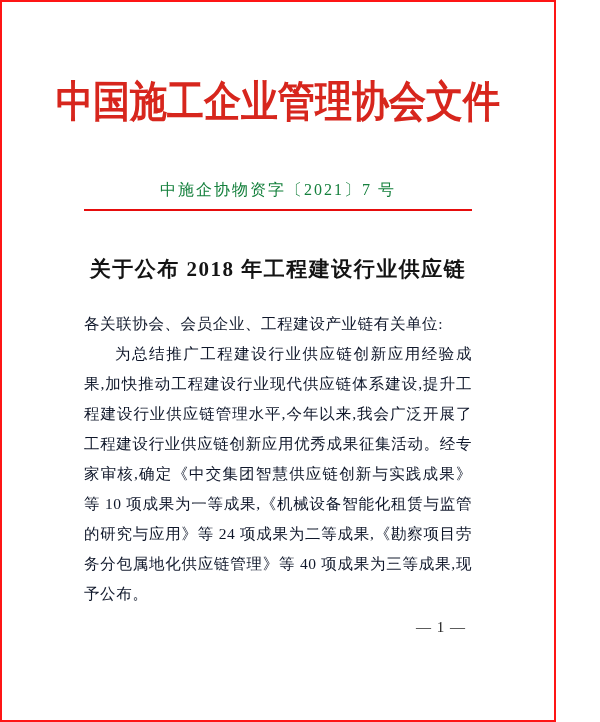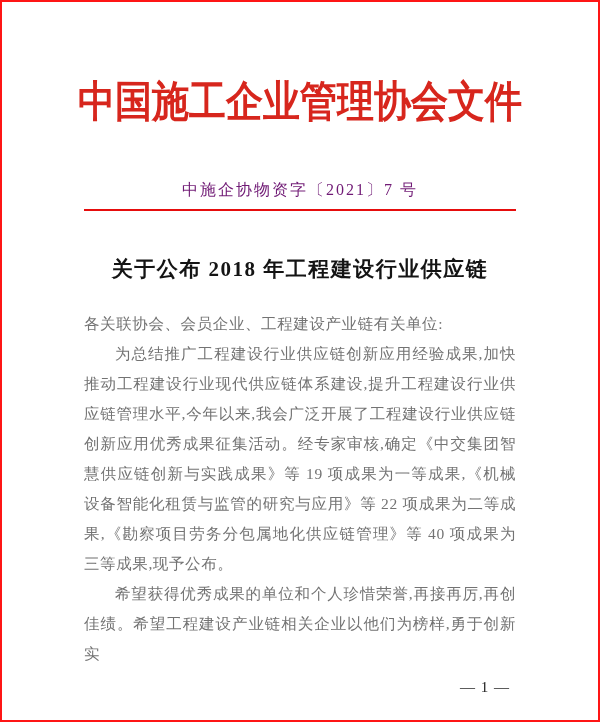--- a/index.html
+++ b/index.html
@@ -4,21 +4,21 @@
 <style>
   * { margin: 0; padding: 0; box-sizing: border-box; }
   html, body { background: #ffffff; }
   body {
     width: 600px;
     height: 722px;
     font-family: "Liberation Serif", "DejaVu Serif", serif;
     color: #1c1c1c;
   }
   .page {
-    width: 600px;
+    width: 556px;
     height: 722px;
     border: 2px solid #fe1515;
     background: #ffffff;
     overflow: hidden;
     position: relative;
   }
   .letterhead {
     margin-top: 72px;
     text-align: center;
     color: #d7261d;
@@ -29,21 +29,21 @@
     transform: scaleX(0.86);
     transform-origin: 50% 50%;
     white-space: nowrap;
   }
   .doc-number {
     margin-top: 50px;
     text-align: center;
     font-size: 16px;
     line-height: 20px;
     letter-spacing: 2px;
-    color: #701a75;
+    color: #15803d;
   }
   .red-rule {
     margin: 9px 82px 0 82px;
     height: 2px;
     background: #e60d0d;
   }
   .doc-title {
     margin-top: 40px;
     text-align: center;
     font-weight: bold;
@@ -51,21 +51,21 @@
     line-height: 36px;
     letter-spacing: 1.5px;
     color: #141414;
   }
   .body-text {
     margin: 22px 82px 0 82px;
     font-size: 15.5px;
     line-height: 30px;
     letter-spacing: 0.6px;
     text-align: justify;
-    color: #737373;
+    color: #0f172a;
   }
   .body-text p.indent {
     text-indent: 2em;
   }
   .page-number {
     margin-top: 10px;
     padding-right: 88px;
     text-align: right;
     font-size: 15px;
     line-height: 16px;
@@ -83,19 +83,18 @@
   <div class="doc-number">中施企协物资字〔2021〕7 号</div>
 
   <div class="red-rule"></div>
 
   <div class="doc-title">
     <div>关于公布 2018 年工程建设行业供应链</div>
   </div>
 
   <div class="body-text">
     <p>各关联协会、会员企业、工程建设产业链有关单位:</p>
-    <p class="indent">为总结推广工程建设行业供应链创新应用经验成果,加快推动工程建设行业现代供应链体系建设,提升工程建设行业供应链管理水平,今年以来,我会广泛开展了工程建设行业供应链创新应用优秀成果征集活动。经专家审核,确定《中交集团智慧供应链创新与实践成果》等 19 项成果为一等成果,《机械设备智能化租赁与监管的研究与应用》等 22 项成果为二等成果,《勘察项目劳务分包属地化供应链管理》等 40 项成果为三等成果,现予公布。</p>
-    <p class="indent">希望获得优秀成果的单位和个人珍惜荣誉,再接再厉,再创佳绩。希望工程建设产业链相关企业以他们为榜样,勇于创新实</p>
+    <p class="indent">为总结推广工程建设行业供应链创新应用经验成果,加快推动工程建设行业现代供应链体系建设,提升工程建设行业供应链管理水平,今年以来,我会广泛开展了工程建设行业供应链创新应用优秀成果征集活动。经专家审核,确定《中交集团智慧供应链创新与实践成果》等 10 项成果为一等成果,《机械设备智能化租赁与监管的研究与应用》等 24 项成果为二等成果,《勘察项目劳务分包属地化供应链管理》等 40 项成果为三等成果,现予公布。</p>
   </div>
 
   <div class="page-number">— 1 —</div>
 
 </div>
 
 </body></html>

